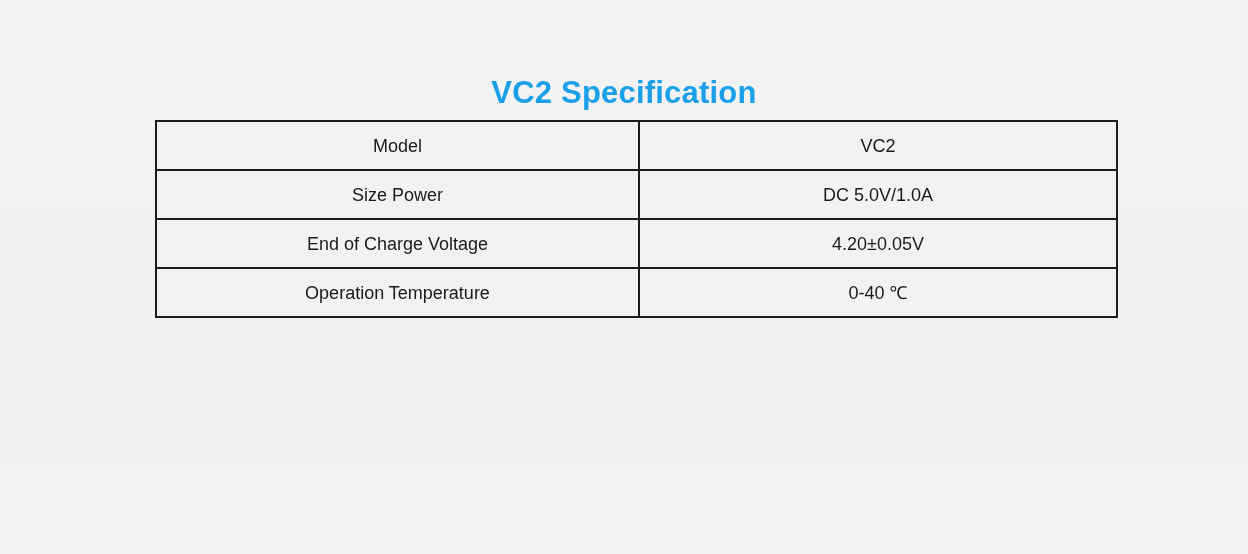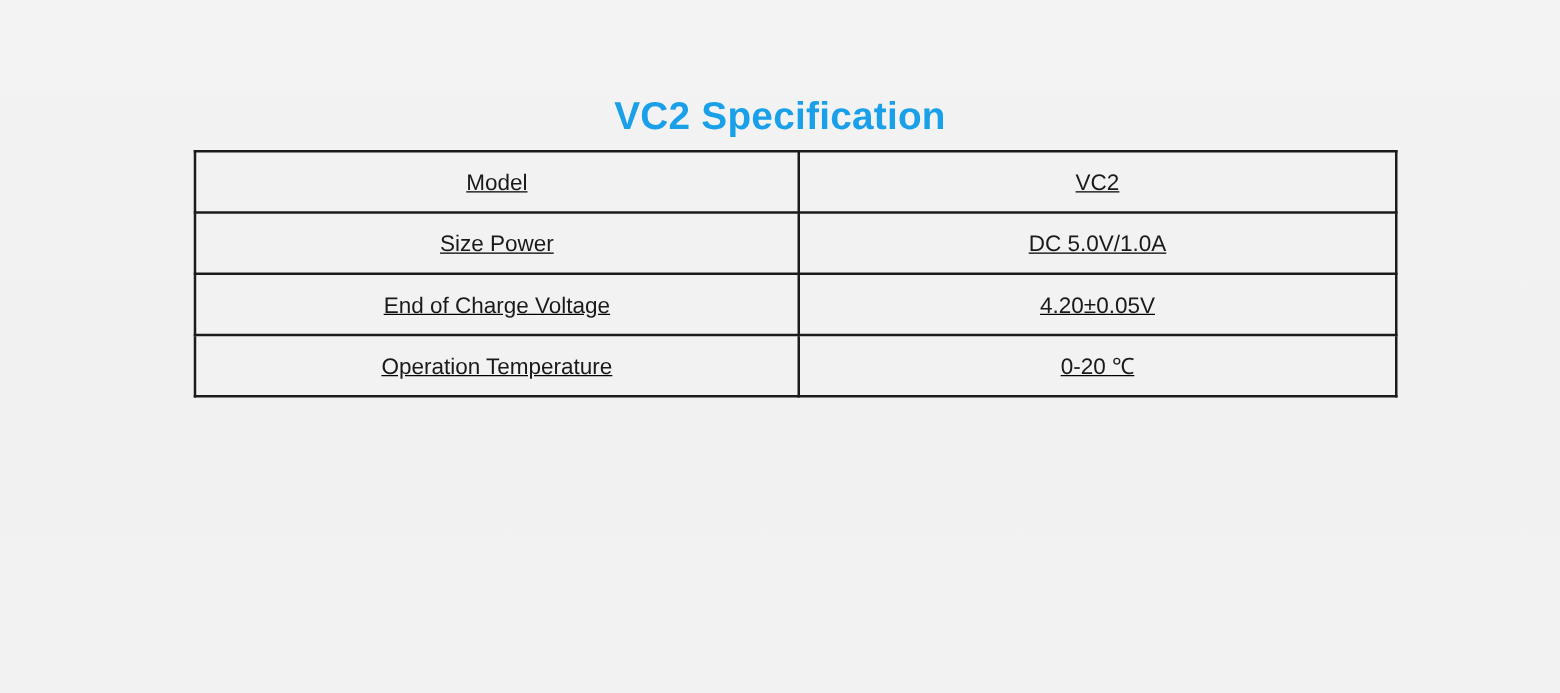--- a/index.html
+++ b/index.html
@@ -36,21 +36,20 @@
     margin-top: 33px;
   }
   .spec-table {
     position: absolute;
     left: 155px;
     top: 120px;
     width: 933px;
     border-collapse: collapse;
     table-layout: fixed;
     background: #f2f2f2;
-    text-decoration: underline;
   }
   .spec-table tr {
     height: 49px;
   }
   .spec-table td {
     border: 2px solid #1c1c1c;
     text-align: center;
     vertical-align: middle;
     font-size: 18px;
     font-weight: normal;
@@ -90,21 +89,21 @@
 
 
       <tr>
         <td class="label-cell">End of Charge Voltage</td>
         <td class="value-cell">4.20±0.05V</td>
       </tr>
 
 
       <tr>
         <td class="label-cell">Operation Temperature</td>
-        <td class="value-cell">0-20 ℃</td>
+        <td class="value-cell">0-40 ℃</td>
       </tr>
 
 
 
     </tbody>
   </table>
 
 </div>
 
 </body></html>

